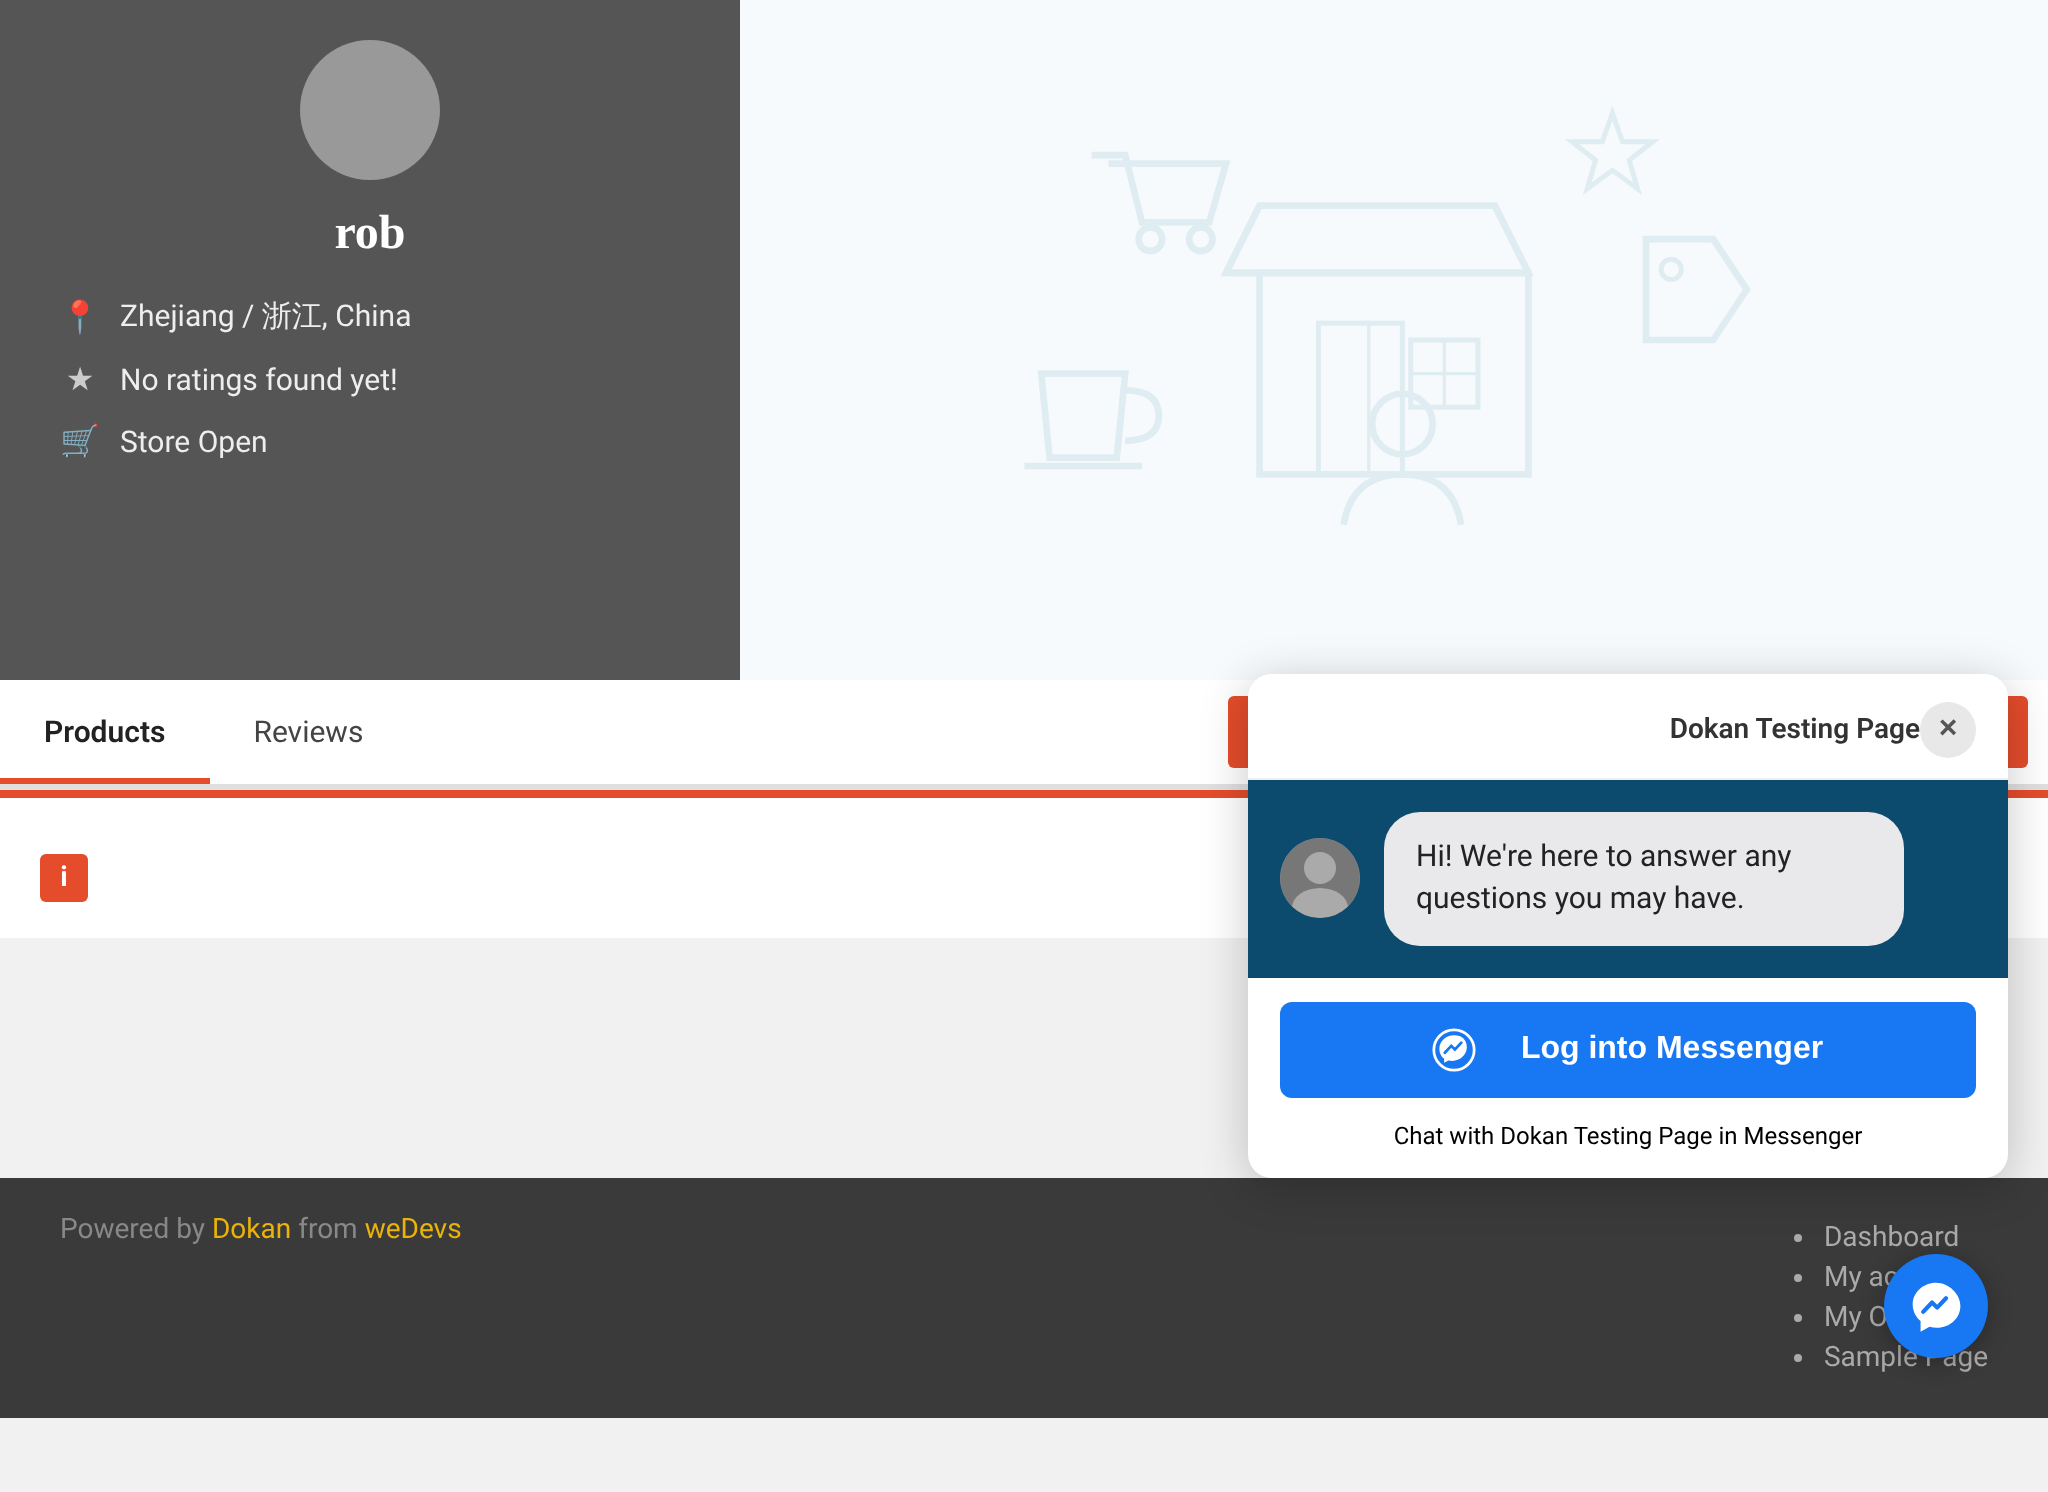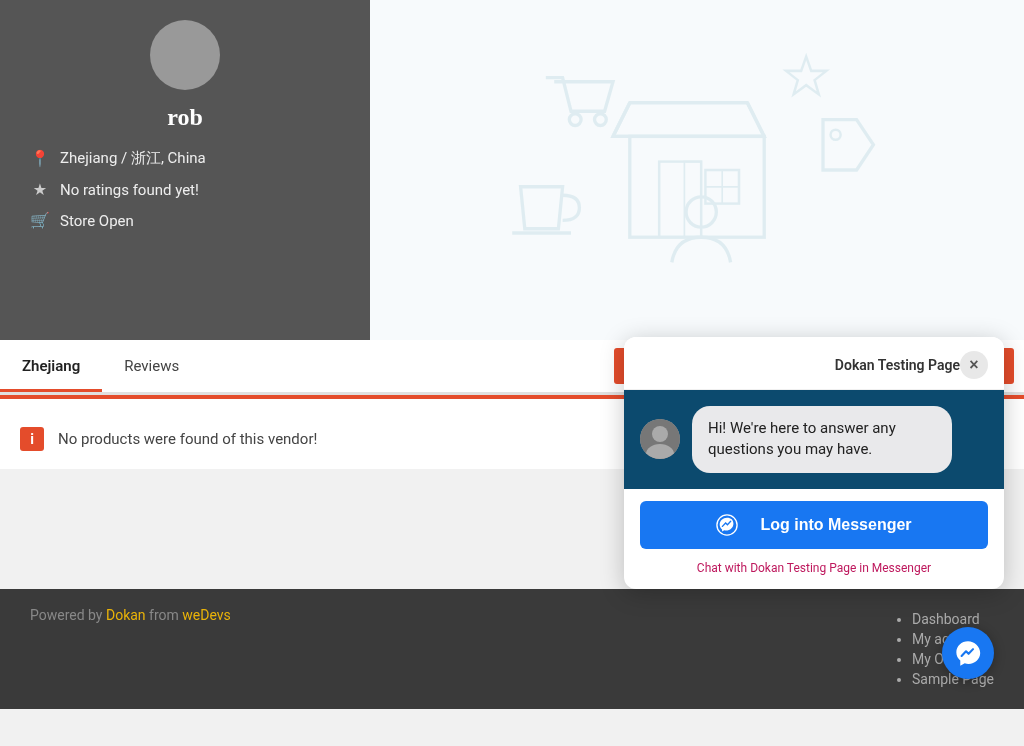--- a/index.html
+++ b/index.html
@@ -243,21 +243,21 @@
       font-weight: 600;
       cursor: pointer;
       display: flex;
       align-items: center;
       justify-content: center;
       gap: 22px;
     }
     .messenger-footer-text {
       text-align: center;
       font-size: 12px;
-      color: #be185d;
+      color: #000000;
       padding: 0 4px 14px;
     }
 
     
     .messenger-fab {
       position: absolute;
       bottom: 30px;
       right: 30px;
       width: 52px; height: 52px;
       background: #1877f2;
@@ -354,36 +354,35 @@
             <path d="M5 80 Q10 50 40 50 Q70 50 75 80" stroke="#5ba3b5" stroke-width="4" fill="none"></path>
           </g>
         </svg>
       </div>
     </div>
   </div>
 
   <div class="full-width-area">
     <div class="tabs-actions-row">
       <div class="tabs-list">
-        <div class="tab-item active">Zhejiang</div>
+        <div class="tab-item active">Products</div>
         <div class="tab-item">Reviews</div>
       </div>
       <div class="action-buttons">
         <button class="action-btn">Follow</button>
         <button class="action-btn">Get Support</button>
         <button class="action-btn">Chat Now</button>
         <button class="action-btn">Share ↗</button>
       </div>
     </div>
 
     <div class="orange-divider"></div>
 
     <div class="info-notice">
       <div class="info-badge">i</div>
-      <span>No products were found of this vendor!</span>
     </div>
   </div>
 
   <div class="footer" style="position:relative; margin-top: 120px;">
     <span>Powered by</span>
     <a href="#">Dokan</a>
     <span>from</span>
     <a href="#">weDevs</a>
 
     <div class="footer-links">

